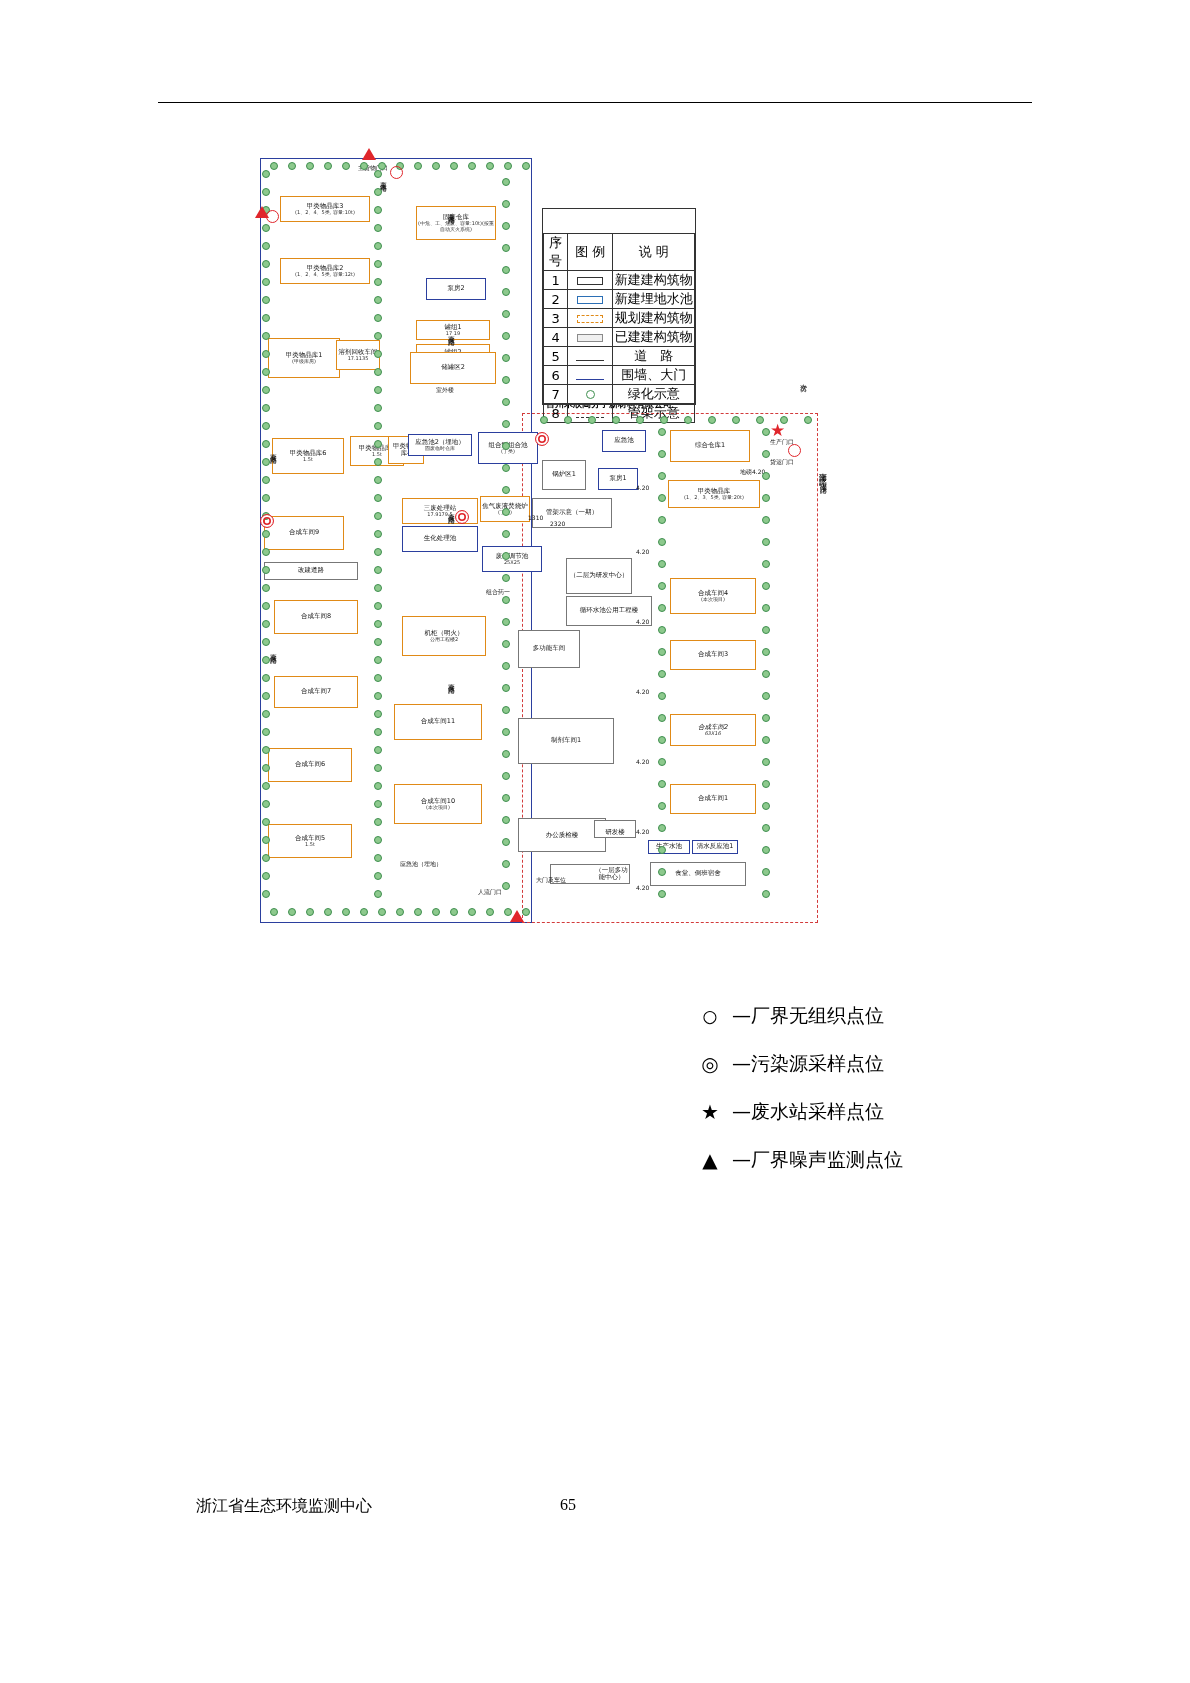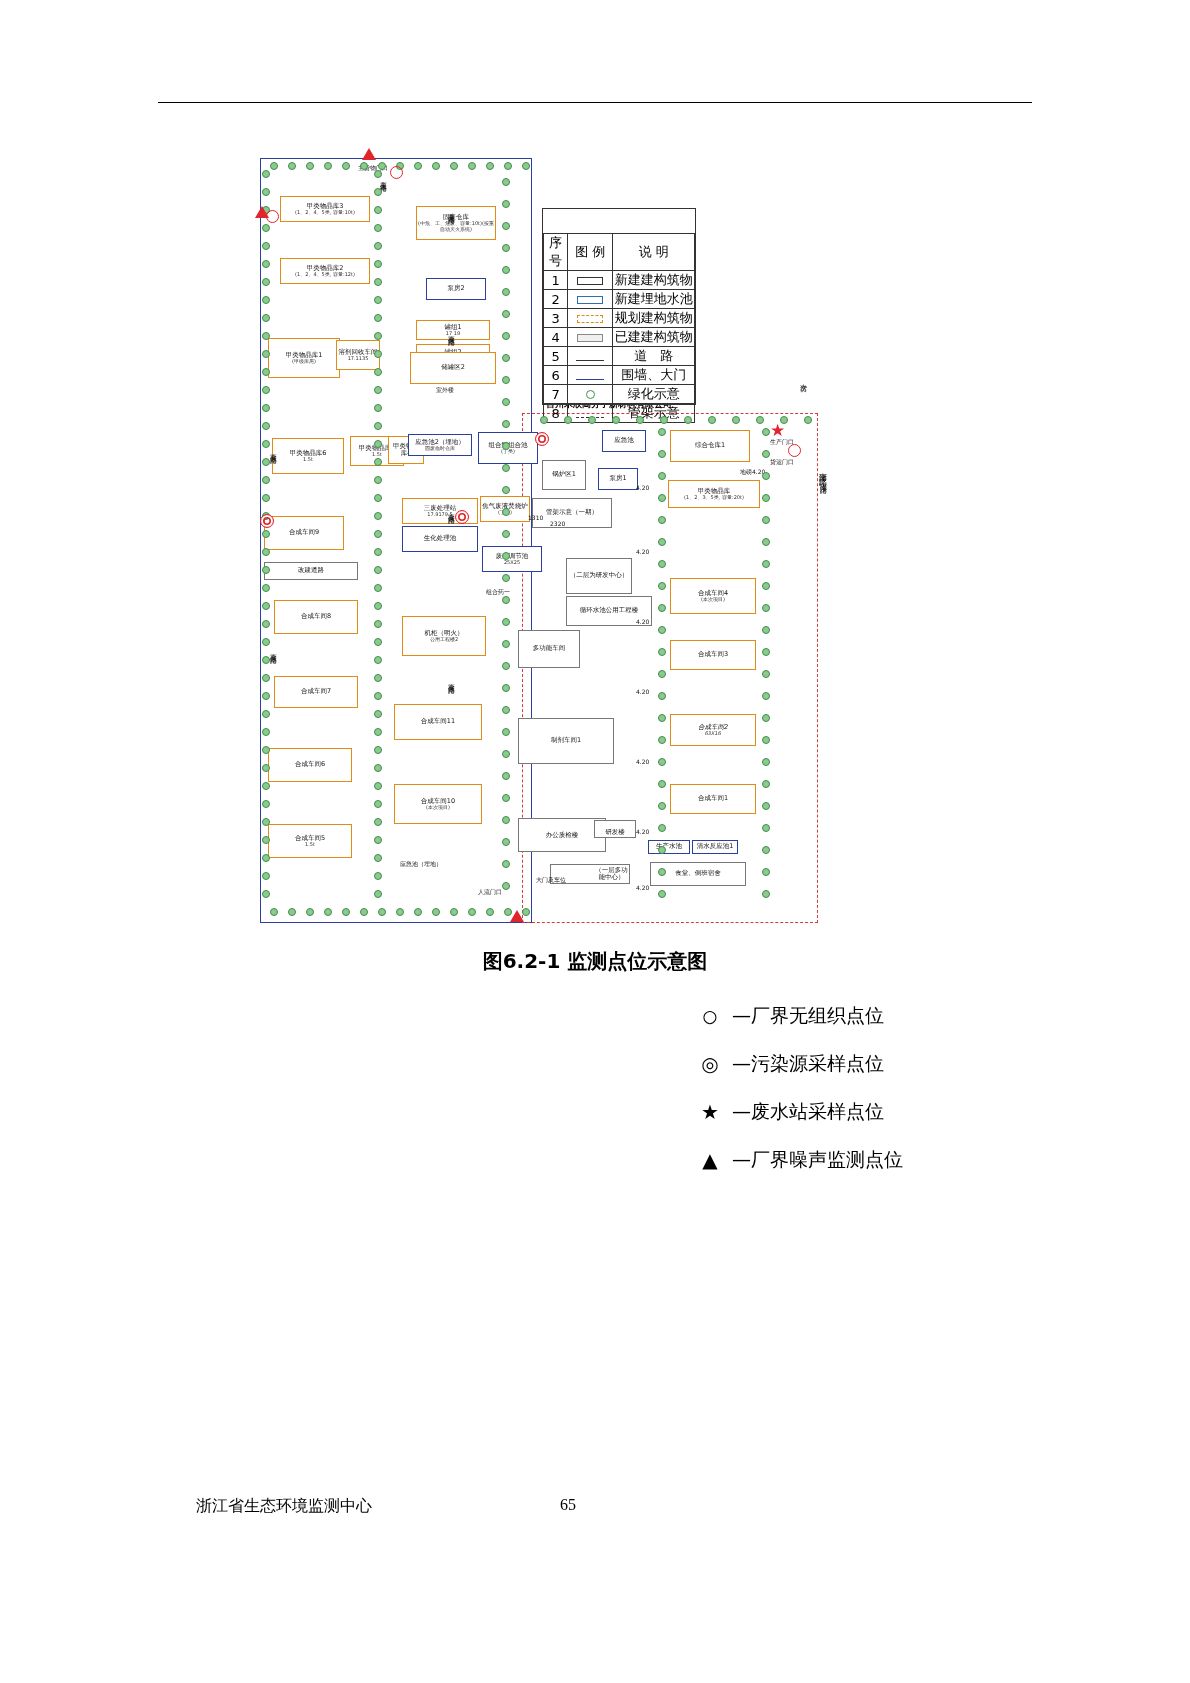--- a/index.html
+++ b/index.html
@@ -721,21 +721,20 @@
         <div class="sym double-circle" style="left: 10px; top: 366px;"></div>
         <div class="sym double-circle" style="left: 205px; top: 362px;"></div>
         <div class="sym star" style="left: 520px; top: 276px;">★</div>
         <div class="sym open-circle" style="left: 538px; top: 296px;"></div>
         <div class="sym triangle" style="left: 260px; top: 762px;"></div>
       </div>
 
     <div class="edge-label v" style="left:566px; top:318px;">南洋上路</div>
   </div>
 
-  <div class="fig-caption">图6.2-1  监测点位示意图</div>
 
   <div class="legend-list">
     <div class="legend-row">
       <span class="legend-sym ring">○</span>
       <span class="legend-txt">—厂界无组织点位</span>
     </div>
     <div class="legend-row">
       <span class="legend-sym">◎</span>
       <span class="legend-txt">—污染源采样点位</span>
     </div>

